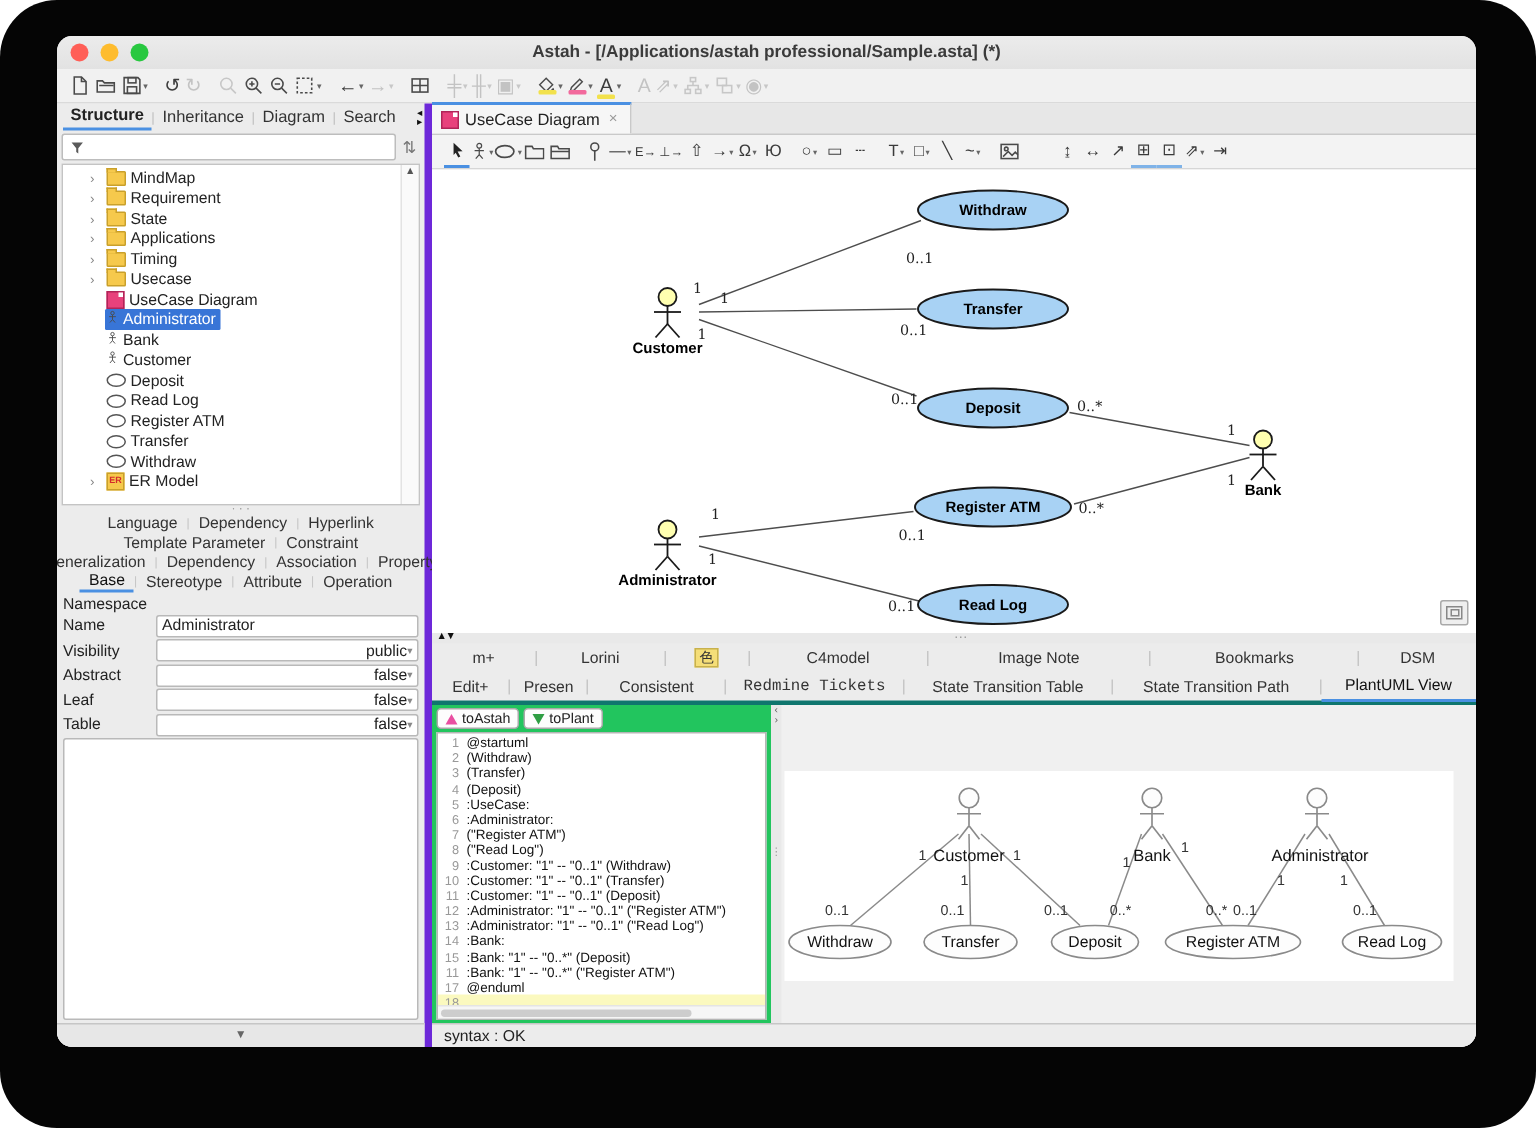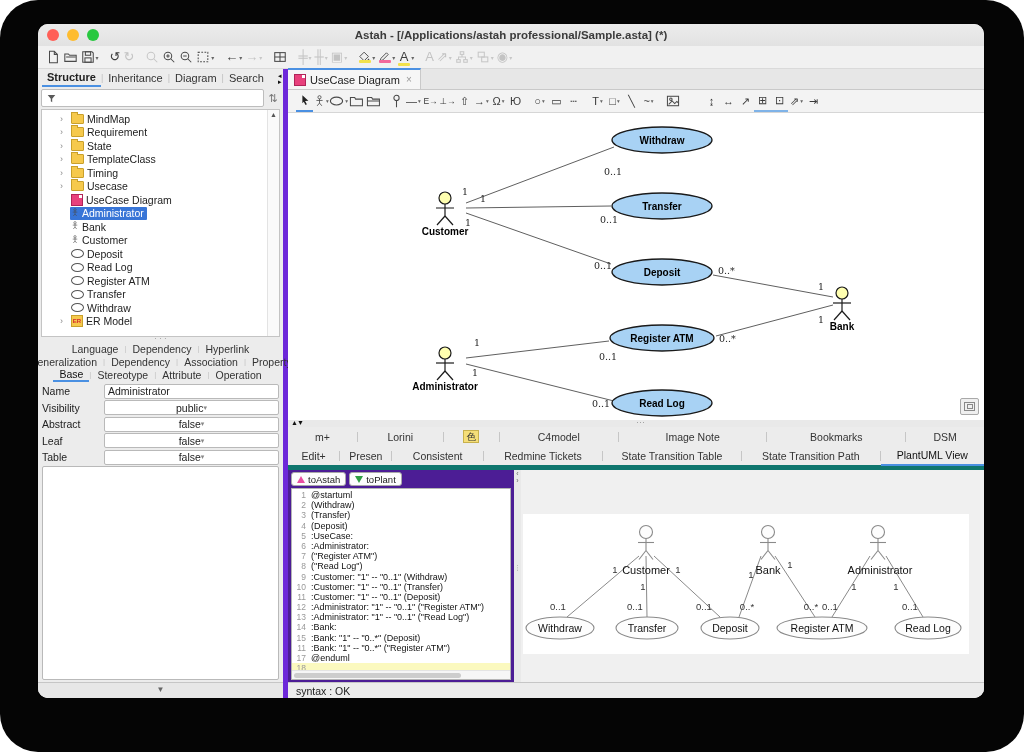--- a/index.html
+++ b/index.html
@@ -55,21 +55,21 @@
   .ptab-row{height:13px;display:flex;justify-content:center;align-items:center;font-size:10.5px;color:#333;flex:none;}
   .ptab{padding:0 6px;line-height:12px;}
   .ptab.active{border-bottom:2px solid #4A90E2;color:#111;}
   .psep{color:#C4C4C4;font-size:8px;}
   .fields{flex:none;padding:2px 4px 0 4px;}
   .frow{display:flex;align-items:center;height:16.5px;}
   .frow.short{height:13px;}
   .flabel{width:62px;font-size:10.5px;color:#222;flex:none;}
   .fld-text,.fld-select{flex:1;height:13px;background:#fff;border:1px solid #B9B9B9;font-size:10.5px;color:#222;
     font-family:"Liberation Sans",sans-serif;padding:0 3px;display:flex;align-items:center;border-radius:2px;}
-  .fld-select{justify-content:center;}
+  .fld-select{justify-content:flex-end;}
   .fld-select .chev{color:#888;font-size:7px;}
   .def-label{font-size:10.5px;color:#222;padding:2px 0 1px 4px;flex:none;}
   .def-box{flex:1;margin:0 4px;background:#fff;border:1px solid #B9B9B9;border-radius:2px;min-height:0;}
   .lp-footer{height:15px;margin-top:2px;background:#E7E7E7;border-top:1px solid #C6C6C6;text-align:center;
     font-size:8px;color:#666;line-height:14px;flex:none;}
   
   .main-area{flex:1;display:flex;flex-direction:column;min-width:0;min-height:0;background:#ECECEC;}
   .dtab-bar{height:20px;background:#E7E7E7;border-bottom:1px solid #C9C9C9;display:flex;align-items:flex-end;flex:none;}
   .dtab{height:19px;background:#F6F6F6;border-top:2px solid #4A90E2;border-right:1px solid #C9C9C9;
     display:flex;align-items:center;gap:4px;padding:0 8px 0 6px;font-size:11px;color:#222;}
@@ -87,28 +87,28 @@
   .canvas{flex:1;background:#fff;position:relative;min-height:0;overflow:hidden;}
   .minimap{position:absolute;right:5px;bottom:5px;width:17px;height:15px;background:#EFEFEF;border:1px solid #A9A9A9;
     border-radius:2px;display:flex;align-items:center;justify-content:center;}
   .minimap .in{width:9px;height:7px;border:1px solid #888;position:relative;}
   .minimap .in:before{content:"";position:absolute;left:2px;top:1px;width:4px;height:3px;border:1px solid #888;}
   
   .hsplit{height:7px;background:#E9E9E9;position:relative;flex:none;}
   .hsplit .updown{position:absolute;left:3px;top:-1px;font-size:7px;color:#111;letter-spacing:-1px;}
   .hsplit .grip{position:absolute;left:50%;top:-3px;color:#999;font-size:9px;}
   .btabs{height:19px;display:flex;align-items:center;background:#ECECEC;font-size:10.5px;color:#333;flex:none;}
-  .btabs.last{border-bottom:5px solid #0f766e;}
+  .btabs.last{border-bottom:3px solid #0f766e;}
   .btab{display:flex;align-items:center;justify-content:center;height:18px;position:relative;white-space:nowrap;overflow:hidden;}
   .btab.active{border-bottom:2px solid #4A90E2;color:#111;}
   .btab .yel{background:#F5DE78;padding:0 2px;border:1px solid #C8B14D;font-size:9.5px;line-height:11px;}
   .bsep{width:1px;height:10px;background:#C6C6C6;flex:none;}
   
   .pml{height:212px;display:flex;flex:none;min-width:0;}
-  .editor{width:226px;flex:none;display:flex;flex-direction:column;background:#4c1d95;}
+  .editor{width:226px;flex:none;display:flex;flex-direction:column;background:#22c55e;}
   .ed-buttons{height:18px;display:flex;align-items:center;gap:3px;padding-left:3px;flex:none;}
   .edbtn{display:inline-flex;align-items:center;gap:3px;height:14px;background:#FDFDFD;border:1px solid #A9A9A9;
     border-radius:3px;font-size:9.5px;color:#222;padding:0 5px;font-family:"Liberation Sans",sans-serif;}
   .tri{width:0;height:0;display:inline-block;}
   .tri.up{border-left:4px solid transparent;border-right:4px solid transparent;border-bottom:7px solid #E94FA1;}
   .tri.down{border-left:4px solid transparent;border-right:4px solid transparent;border-top:7px solid #2F9E44;}
   .code-box{flex:1;margin:0 3px 2px 3px;border:1px solid #B5B5B5;background:#fff;display:flex;flex-direction:column;min-height:0;overflow:hidden;}
   .code{flex:1;padding-top:1px;overflow:hidden;}
   .cline{display:flex;height:10.2px;line-height:10.2px;font-size:9px;white-space:pre;}
   .cline .ln{width:14px;text-align:right;color:#999;flex:none;font-size:8.5px;}
@@ -362,21 +362,21 @@
                 <span class="chev">›</span>
                 <span class="hl">
                   <span class="ti ti-folder"></span>
                   <span>State</span>
                 </span>
               </div>
               <div class="trow">
                 <span class="chev">›</span>
                 <span class="hl">
                   <span class="ti ti-folder"></span>
-                  <span>TemplateClass</span>
+                  <span>Applications</span>
                 </span>
               </div>
               <div class="trow">
                 <span class="chev">›</span>
                 <span class="hl">
                   <span class="ti ti-folder"></span>
                   <span>Timing</span>
                 </span>
               </div>
               <div class="trow">
@@ -471,39 +471,47 @@
         <div class="dots">· · ·</div>
         <div id="prop-tabs">
             <div class="ptab-row">
               <span class="ptab">Language</span>
               <span class="psep">|</span>
               <span class="ptab">Dependency</span>
               <span class="psep">|</span>
               <span class="ptab">Hyperlink</span>
             </div>
             <div class="ptab-row">
+              <span class="ptab">Template Parameter</span>
+              <span class="psep">|</span>
+              <span class="ptab">Constraint</span>
+            </div>
+            <div class="ptab-row">
               <span class="ptab">Generalization</span>
               <span class="psep">|</span>
               <span class="ptab">Dependency</span>
               <span class="psep">|</span>
               <span class="ptab">Association</span>
               <span class="psep">|</span>
               <span class="ptab">Property</span>
             </div>
             <div class="ptab-row">
               <span class="ptab active">Base</span>
               <span class="psep">|</span>
               <span class="ptab">Stereotype</span>
               <span class="psep">|</span>
               <span class="ptab">Attribute</span>
               <span class="psep">|</span>
               <span class="ptab">Operation</span>
             </div>
           </div>
         <div class="fields" id="fields">
+            <div class="frow short">
+              <span class="flabel">Namespace</span>
+            </div>
             <div class="frow">
               <span class="flabel">Name</span>
               <input class="fld-text" readonly="" value="Administrator" style="">
             </div>
             <div class="frow">
               <span class="flabel">Visibility</span>
               <div class="fld-select">
                 <span>public</span>
                 <span class="chev">▾</span>
               </div>
@@ -810,21 +818,21 @@
             <span class="bsep"></span>
             <div class="btab" style="width: 79px;">DSM</div>
           </div>
         <div class="btabs last" id="btabs-row2">
             <div class="btab" style="width: 52px;">Edit+</div>
             <span class="bsep"></span>
             <div class="btab" style="width: 52px;">Presen</div>
             <span class="bsep"></span>
             <div class="btab" style="width: 92px;">Consistent</div>
             <span class="bsep"></span>
-            <div class="btab" style="width: 120px;">Redmine Tickets</div>
+            <div class="btab" style="width: 120px; font-family: Liberation Mono, monospace;">Redmine Tickets</div>
             <span class="bsep"></span>
             <div class="btab" style="width: 140px;">State Transition Table</div>
             <span class="bsep"></span>
             <div class="btab" style="width: 140px;">State Transition Path</div>
             <span class="bsep"></span>
             <div class="btab active" style="width: 105px;">PlantUML View</div>
           </div>
 
         <div class="pml">
           <div class="editor">

